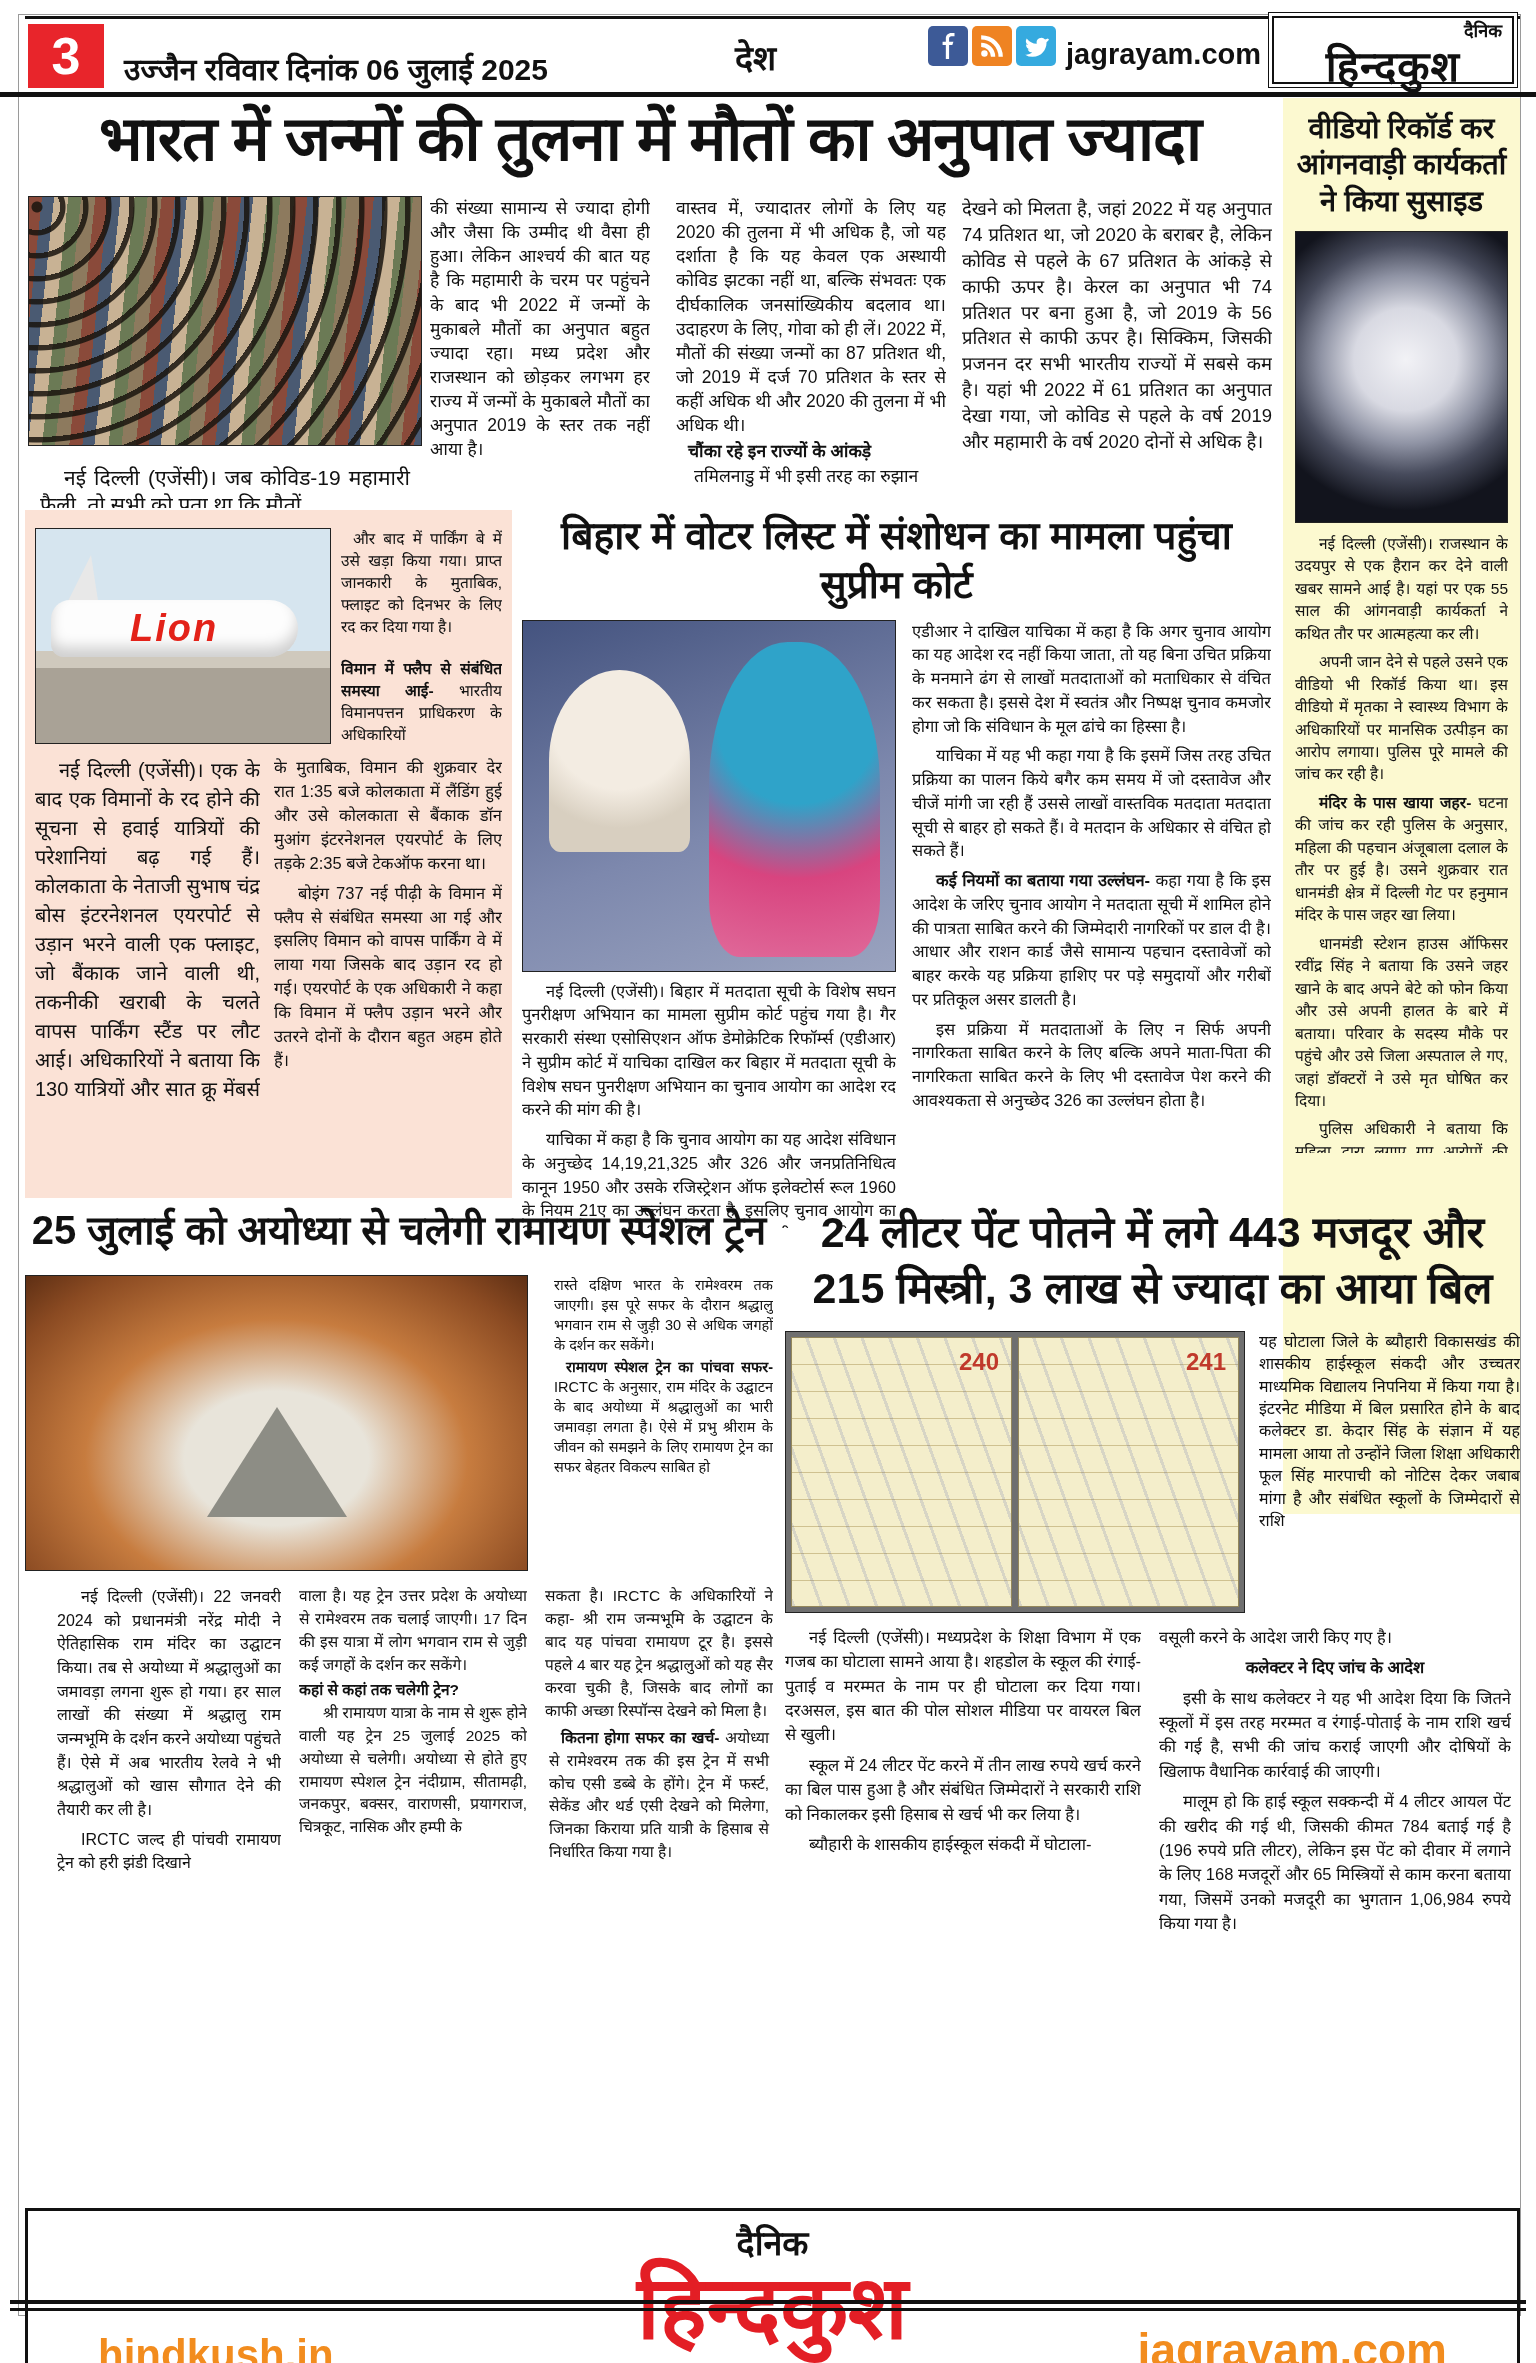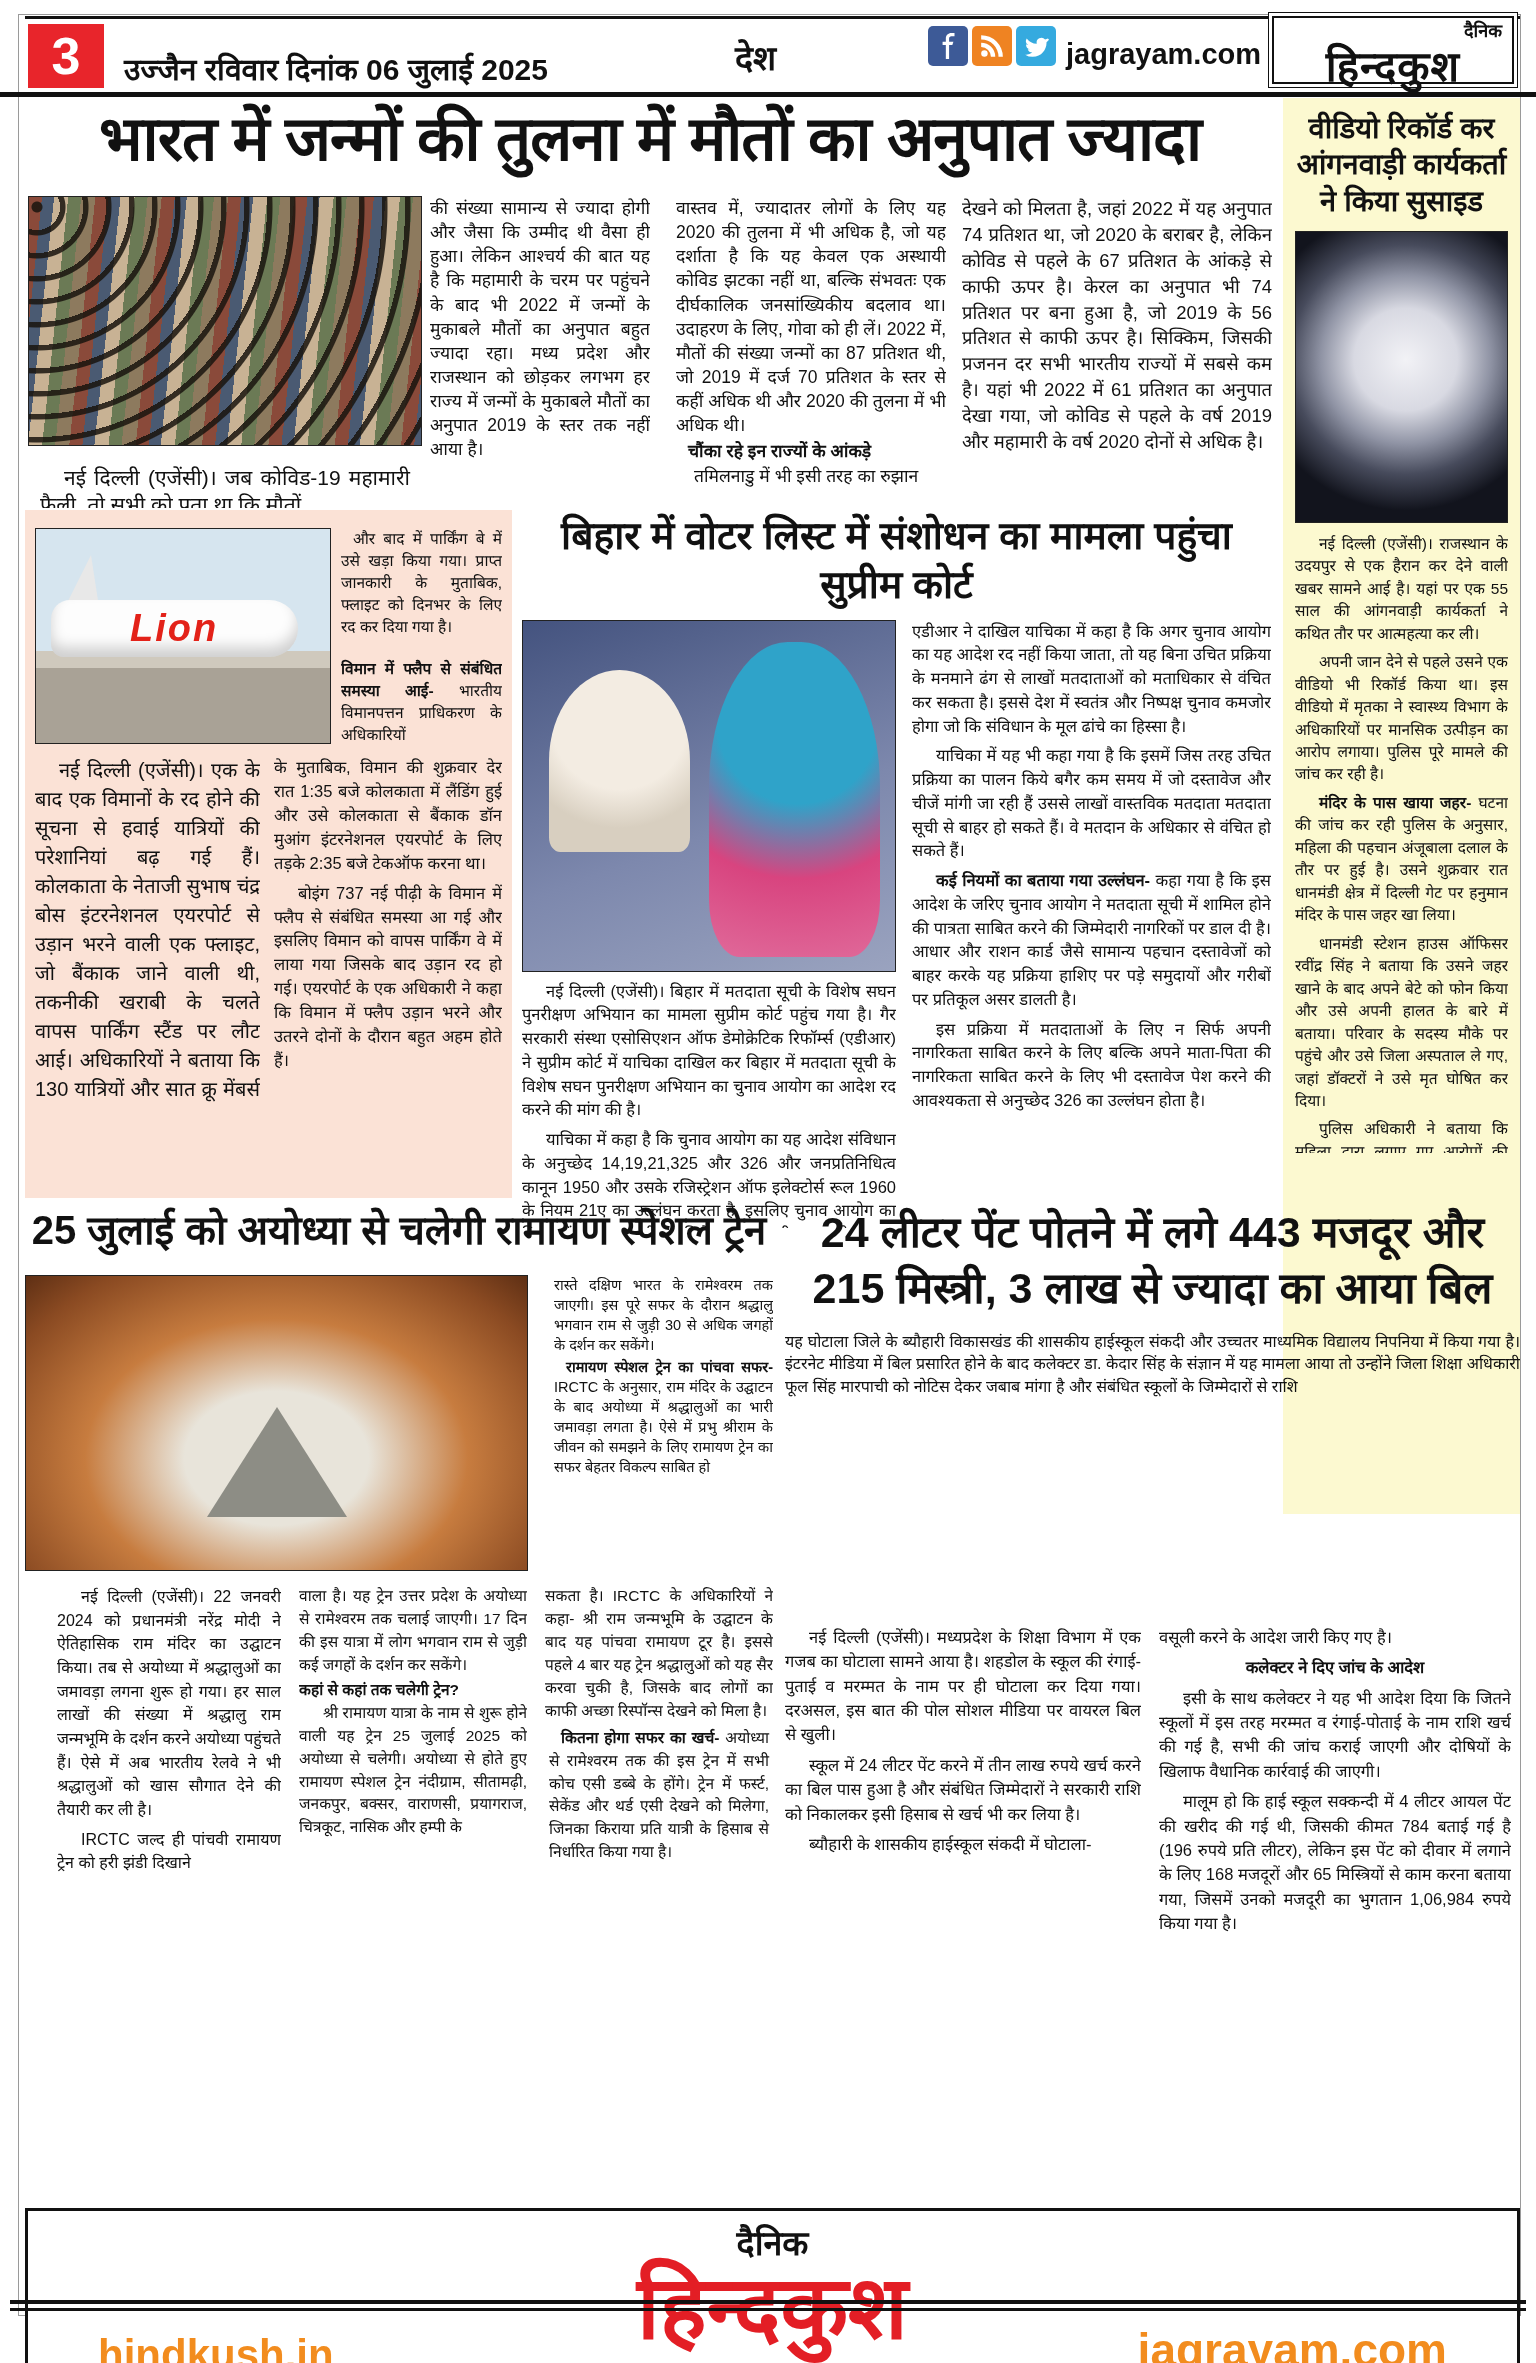--- a/index.html
+++ b/index.html
@@ -213,20 +213,28 @@
       </div>
     </div>
   </div>
 
   <div class="abs" style="left:785px;top:1205px;width:735px;height:745px;box-sizing:border-box;">
     <div class="headline-2" style="font-size:43px;line-height:1.3;">
       <div>24 लीटर पेंट पोतने में लगे 443 मजदूर और</div>
       <div>215 मिस्त्री, 3 लाख से ज्यादा का आया बिल</div>
     </div>
     <div style="display:flex;gap:14px;margin-top:14px;">
+      <div class="invoice-photo" style="width:460px;height:282px;flex:none;">
+        <div class="bill">
+            <span class="bill-no">240</span>
+          </div>
+        <div class="bill">
+            <span class="bill-no">241</span>
+          </div>
+      </div>
       <div class="body-col" style="flex:1;font-size:16px;line-height:1.4;height:282px;">
         <p style="text-indent:0;">यह घोटाला जिले के ब्यौहारी विकासखंड की शासकीय हाईस्कूल संकदी और उच्चतर माध्यमिक विद्यालय निपनिया में किया गया है। इंटरनेट मीडिया में बिल प्रसारित होने के बाद कलेक्टर डा. केदार सिंह के संज्ञान में यह मामला आया तो उन्होंने जिला शिक्षा अधिकारी फूल सिंह मारपाची को नोटिस देकर जबाब मांगा है और संबंधित स्कूलों के जिम्मेदारों से राशि</p>
       </div>
     </div>
     <div style="display:flex;gap:18px;margin-top:12px;">
       <div class="body-col" style="width:356px;height:320px;font-size:16.5px;line-height:1.48;">
         <p>नई दिल्ली (एजेंसी)। मध्यप्रदेश के शिक्षा विभाग में एक गजब का घोटाला सामने आया है। शहडोल के स्कूल की रंगाई-पुताई व मरम्मत के नाम पर ही घोटाला कर दिया गया। दरअसल, इस बात की पोल सोशल मीडिया पर वायरल बिल से खुली।</p>
         <p>स्कूल में 24 लीटर पेंट करने में तीन लाख रुपये खर्च करने का बिल पास हुआ है और संबंधित जिम्मेदारों ने सरकारी राशि को निकालकर इसी हिसाब से खर्च भी कर लिया है।</p>
         <p>ब्यौहारी के शासकीय हाईस्कूल संकदी में घोटाला-</p>
       </div>

